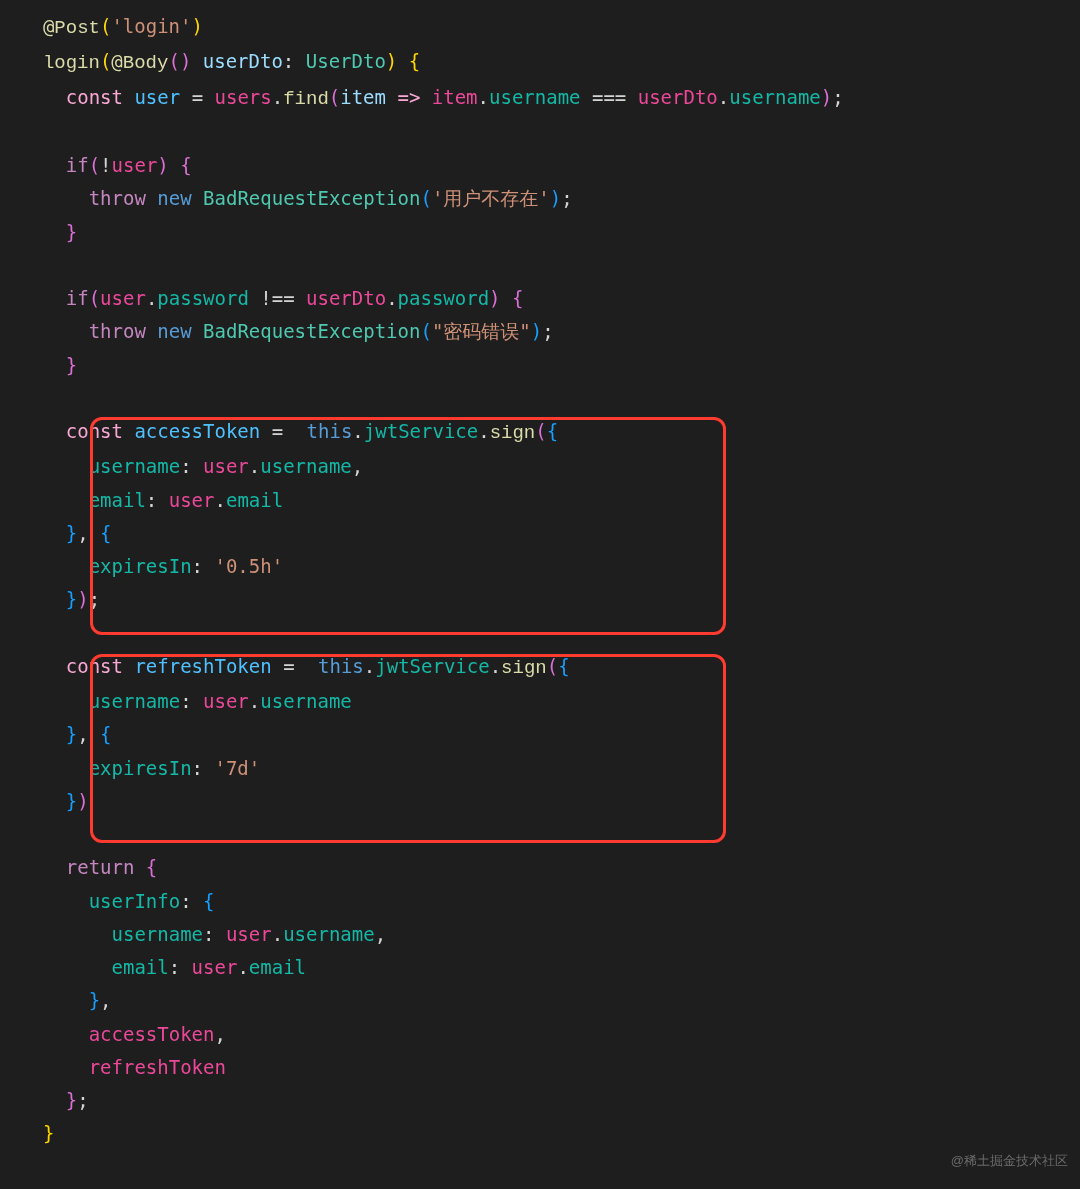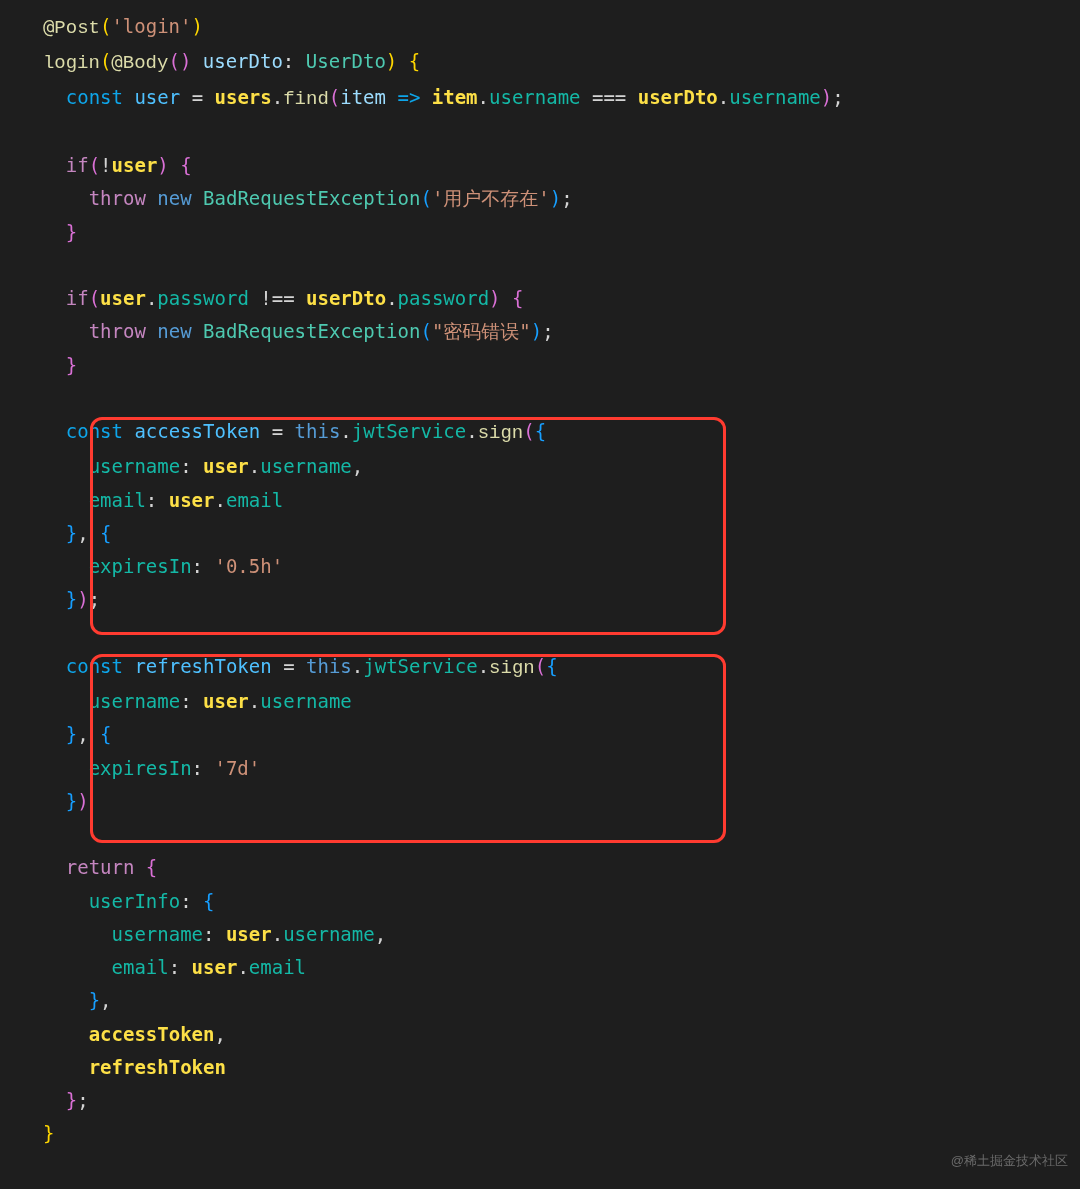--- a/index.html
+++ b/index.html
@@ -22,34 +22,34 @@
     .code-container {
       position: relative;
     }
     .line {
       white-space: pre;
       position: relative;
     }
     
     .decorator { color: #dcdcaa; }
     .keyword { color: #c586c0; text-align: center; }
-    .keyword-blue { color: #0ea5e9; }
+    .keyword-blue { color: #f9a8d4; }
     .function { color: #dcdcaa; font-family: Liberation Mono, monospace; }
-    .variable { color: #fde047; font-weight: bold; }
+    .variable { color: #ec4899; }
     .variable2 { color: #4fc1ff; }
     .type { color: #4ec9b0; }
     .string { color: #ce9178; }
     .punct { color: #d4d4d4; }
     .bracket-yellow { color: #ffd700; }
     .bracket-pink { color: #da70d6; }
     .bracket-blue { color: #179fff; }
     .operator { color: #d4d4d4; }
     .property { color: #14b8a6; }
     .param { color: #9cdcfe; }
-    .this { color: #569cd6; }
+    .this { color: #569cd6; margin-left: 12px; }
     .new { color: #569cd6; }
     
     .highlight-box {
       position: absolute;
       border: 3px solid #ff3b30;
       border-radius: 12px;
       pointer-events: none;
       z-index: 10;
     }
     .box1 {

